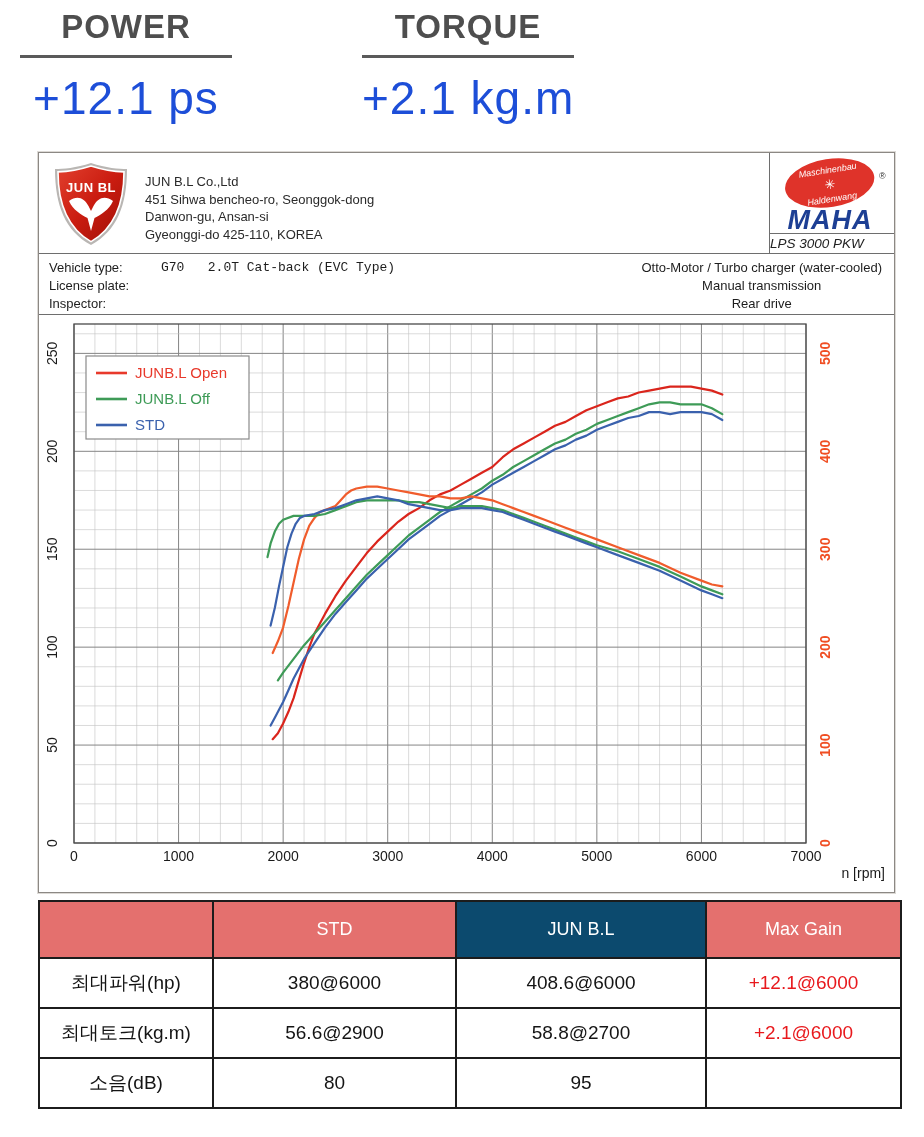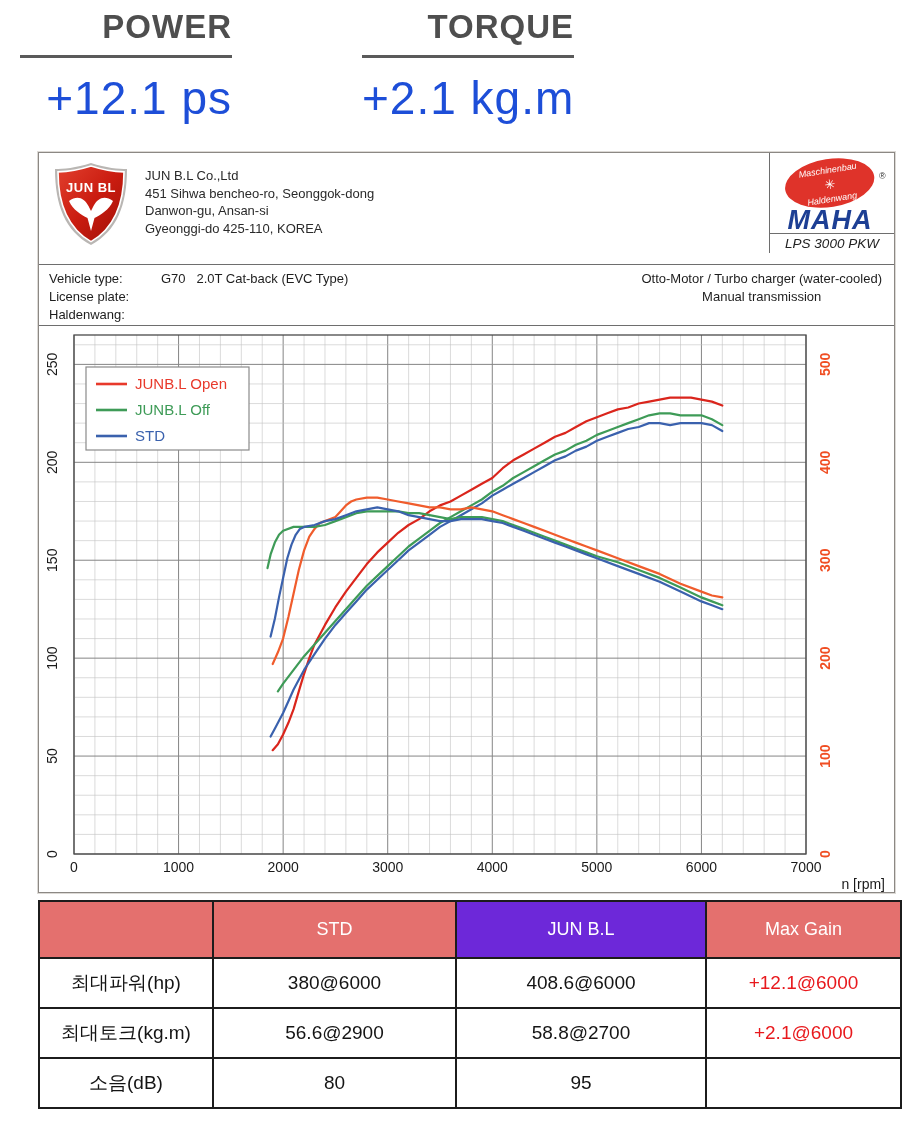--- a/index.html
+++ b/index.html
@@ -1,38 +1,38 @@
 <!DOCTYPE html>
 <html><head>
 <meta charset="utf-8">
 <style>
   html,body{margin:0;padding:0;background:#fff;}
   body{width:924px;height:1137px;position:relative;font-family:"Liberation Sans",sans-serif;overflow:hidden;}
 
   
   .stats{position:absolute;top:8px;left:0;width:924px;height:130px;}
-  .stat{position:absolute;width:212px;text-align:right;}
+  .stat{position:absolute;width:212px;text-align:center;}
   .stat .t{font-size:33px;font-weight:bold;color:#4e4e4e;letter-spacing:1px;}
   .stat .u{height:3px;background:#5a5a5a;margin-top:9px;}
   .stat .v{font-size:46px;color:#1d4ed8;margin-top:13px;letter-spacing:1px;white-space:nowrap;}
   .stat.s0{left:20px;} .stat.s1{left:362px;} .stat.s2{left:709px;}
 
   
   .sheet{position:absolute;left:38px;top:152px;width:857px;height:741px;
          border:1.5px solid #8c8884;box-shadow:0 0 0 1px #dcd9d5;background:#fff;box-sizing:border-box;}
   .sheet-head{height:100px;display:flex;box-sizing:border-box;}
   .head-left{flex:1;display:flex;padding:8px 0 0 12px;}
-  .company-txt{margin-left:14px;font-size:13px;line-height:17.5px;color:#2a2a2a;padding-top:6px;}
+  .company-txt{margin-left:14px;font-size:13px;line-height:17.5px;color:#2a2a2a;padding-top:6px;margin-top:6px;}
   .maha-cell{width:125px;border-left:1px solid #6e6e6e;box-sizing:border-box;
              display:flex;flex-direction:column;align-items:center;justify-content:flex-start;}
-  .maha-model{border-top:1px solid #6e6e6e;width:100%;text-align:center;font-size:13.5px;
+  .maha-model{border-top:1px solid #6e6e6e;width:100%;font-size:13.5px;
               font-style:italic;color:#222;padding:2px 0 1px 0;}
   .sheet-info{height:62px;border-top:1px solid #6e6e6e;border-bottom:1px solid #6e6e6e;
               position:relative;font-size:13px;line-height:18px;color:#1d1d1d;
-              padding:5px 12px 0 10px;box-sizing:border-box;margin-top:11px;}
+              padding:5px 12px 0 10px;box-sizing:border-box;}
   .info-row{display:flex;}
   .info-label{width:112px;}
   .info-right{position:absolute;right:12px;top:5px;text-align:center;line-height:18px;}
 
   .chart-wrap{height:575px;position:relative;}
   svg text{font-family:"Liberation Sans",sans-serif;}
 
   
   table.res{position:absolute;left:38px;top:900px;width:862px;border-collapse:collapse;table-layout:fixed;}
   table.res td,table.res th{border:2px solid #1c1c1c;text-align:center;vertical-align:middle;
@@ -96,33 +96,34 @@
         <text x="106" y="26" font-size="9" fill="#333">®</text>
         <text x="57" y="76" text-anchor="middle" font-size="27" font-weight="bold" font-style="italic" fill="#1d3f94" letter-spacing="1">MAHA</text>
       </svg>
       <div class="maha-model">LPS 3000 PKW</div>
     </div>
   </div>
 
   <div class="sheet-info">
     <div class="info-row">
       <span class="info-label">Vehicle type:</span>
-      <span style="white-space:pre;">G70   2.0T Cat-back (EVC Type)</span>
+      <span style="white-space:pre;font-family:Liberation Mono, monospace;">G70   2.0T Cat-back (EVC Type)</span>
     </div>
     <div class="info-row">
       <span class="info-label">License plate:</span>
       <span></span>
     </div>
     <div class="info-row">
-      <span class="info-label">Haldenwang:</span>
+      <span class="info-label">Inspector:</span>
       <span></span>
     </div>
     <div class="info-right">
       <div>Otto-Motor / Turbo charger (water-cooled)</div>
       <div>Manual transmission</div>
+      <div>Rear drive</div>
     </div>
   </div>
 
   <div class="chart-wrap">
     <svg id="dynoSvg" width="857" height="575" viewBox="0 0 857 575">
         <line x1="35" y1="9" x2="35" y2="528" stroke="#858585" stroke-width="1"></line>
         <line x1="55.91428571428571" y1="9" x2="55.91428571428571" y2="528" stroke="#c3c3c3" stroke-width="0.6"></line>
         <line x1="76.82857142857142" y1="9" x2="76.82857142857142" y2="528" stroke="#c3c3c3" stroke-width="0.6"></line>
         <line x1="97.74285714285713" y1="9" x2="97.74285714285713" y2="528" stroke="#c3c3c3" stroke-width="0.6"></line>
         <line x1="118.65714285714286" y1="9" x2="118.65714285714286" y2="528" stroke="#c3c3c3" stroke-width="0.6"></line>
@@ -227,21 +228,21 @@
   <colgroup>
       <col class="c0">
       <col class="c1">
       <col class="c2">
       <col class="c3">
     </colgroup>
   <thead>
       <tr id="resHead">
         <th style="background: rgb(228, 112, 110); color: rgb(255, 255, 255);"></th>
         <th style="background: rgb(228, 112, 110); color: rgb(255, 255, 255);">STD</th>
-        <th style="background: #6d28d9; color: rgb(255, 255, 255);">JUN B.L</th>
+        <th style="background: #0c4a6e; color: rgb(255, 255, 255);">JUN B.L</th>
         <th style="background: rgb(228, 112, 110); color: rgb(255, 255, 255);">Max Gain</th>
       </tr>
     </thead>
   <tbody id="resBody">
       <tr>
         <td>최대파워(hp)</td>
         <td>380@6000</td>
         <td>408.6@6000</td>
         <td class="gain" style="color: rgb(232, 25, 29);">+12.1@6000</td>
       </tr>

